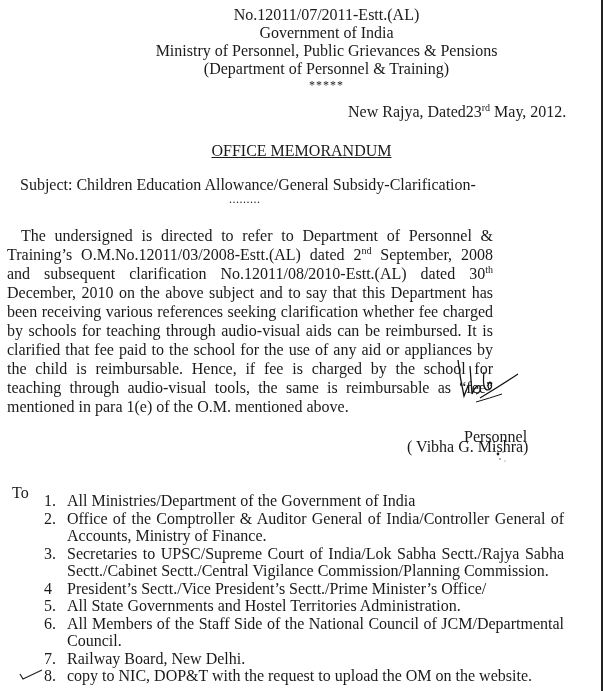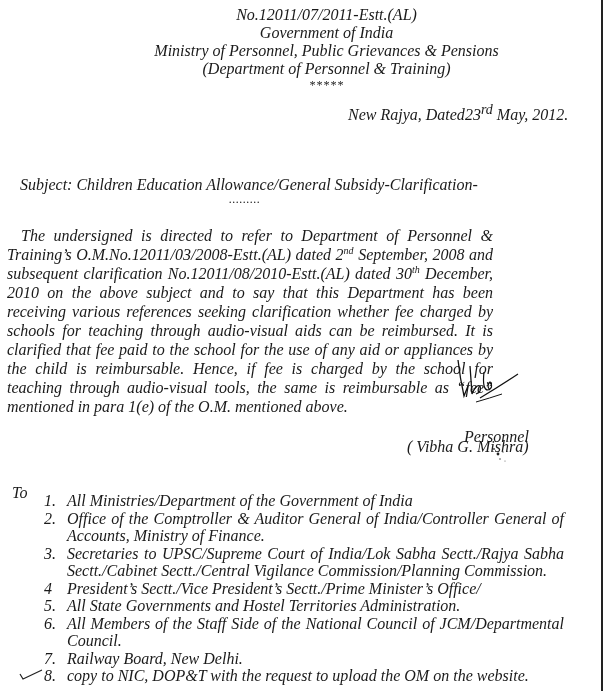--- a/index.html
+++ b/index.html
@@ -3,30 +3,30 @@
 <meta charset="utf-8">
 <style>
   html, body { margin: 0; padding: 0; }
   body {
     width: 603px; height: 691px; overflow: hidden;
     background: #ffffff;
     font-family: "Liberation Serif", "DejaVu Serif", serif;
     color: #1a1a1a;
     position: relative;
   }
-  .page { position: absolute; left: 0; top: 0; width: 603px; height: 691px; font-style: italic; }
+  .page { position: absolute; left: 0; top: 0; width: 603px; height: 691px; }
   .right-edge { position: absolute; right: 0; top: 0; width: 2px; height: 691px; background: #222; }
   .header { position: absolute; left: 0; width: 603px; text-align: center; font-size: 16px; line-height: 18px; }
   .h1 { top: 6px; left: 25px; }
   .h2 { top: 24px; left: 25px; }
   .h3 { top: 42px; left: 25px; }
   .h4 { top: 60px; left: 25px; }
   .h5 { top: 76px; left: 25px; font-size: 12px; letter-spacing: 1px; }
   .date { position: absolute; left: 348px; top: 102px; font-size: 16px; }
-  .date sup { font-size: 14px; }
+  .date sup { font-size: 10px; }
   .title { position: absolute; left: 0; width: 603px; top: 142px; text-align: center; font-size: 16px; text-decoration: underline; }
   .title span { position: relative; left: 0; }
   .subject { position: absolute; left: 20px; top: 176px; font-size: 16px; }
   .dots { position: absolute; left: 229px; top: 192px; font-size: 12px; letter-spacing: 0.5px; }
   .para {
     position: absolute; left: 7px; top: 226px; width: 486px;
     font-size: 16px; line-height: 19px; text-align: justify;
     text-indent: 14px;
   }
   .para sup { font-size: 10px; line-height: 0; }
@@ -48,20 +48,21 @@
   <div class="right-edge"></div>
 
   <div class="header h1">No.12011/07/2011-Estt.(AL)</div>
   <div class="header h2">Government of India</div>
   <div class="header h3">Ministry of Personnel, Public Grievances &amp; Pensions</div>
   <div class="header h4">(Department of Personnel &amp; Training)</div>
   <div class="header h5">*****</div>
 
   <div class="date"><span>New Rajya,  Dated</span><span>23</span><sup>rd</sup><span> May, 2012.</span></div>
 
+  <div class="title"><span>OFFICE MEMORANDUM</span></div>
 
   <div class="subject">Subject: Children Education Allowance/General Subsidy-Clarification-</div>
   <div class="dots">.........</div>
 
   <div class="para"><span>The undersigned is directed to refer to Department of Personnel &amp; Training’s O.M.No.12011/03/2008-Estt.(AL) dated 2</span><sup>nd</sup><span> September, 2008 and subsequent clarification No.12011/08/2010-Estt.(AL) dated 30</span><sup>th</sup><span> December, 2010 on the above subject and to say that this Department has been receiving various references seeking clarification whether fee charged by schools for teaching through audio-visual aids can be reimbursed.  It is clarified that fee paid to the school for the use of any aid or appliances by the child is reimbursable. Hence, if fee is charged by the school for teaching through audio-visual tools, the same is reimbursable as “fee” mentioned in para 1(e) of the O.M. mentioned above.</span></div>
 
   <svg class="signature" viewBox="0 0 70 48">
     <path d="M8 4 Q10 22 14 40 L18 30" fill="none" stroke="#111" stroke-width="1.3"></path>
     <path d="M20 10 L22 38 Q26 28 30 30 Q32 36 26 38" fill="none" stroke="#111" stroke-width="1.3"></path>
     <path d="M34 16 Q32 34 38 34 Q44 32 40 26 Q36 30 40 34" fill="none" stroke="#111" stroke-width="1.2"></path>

